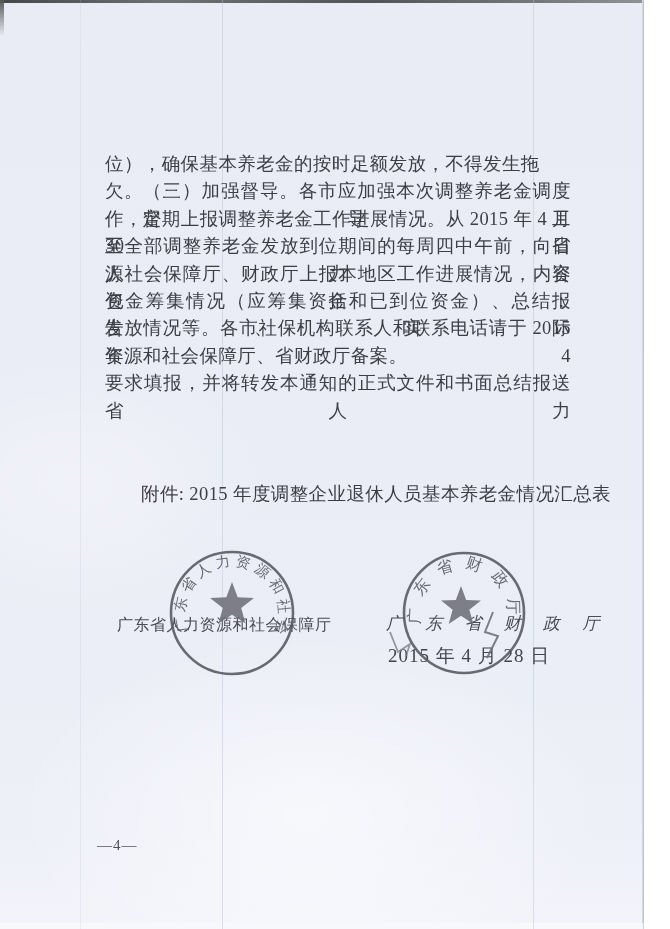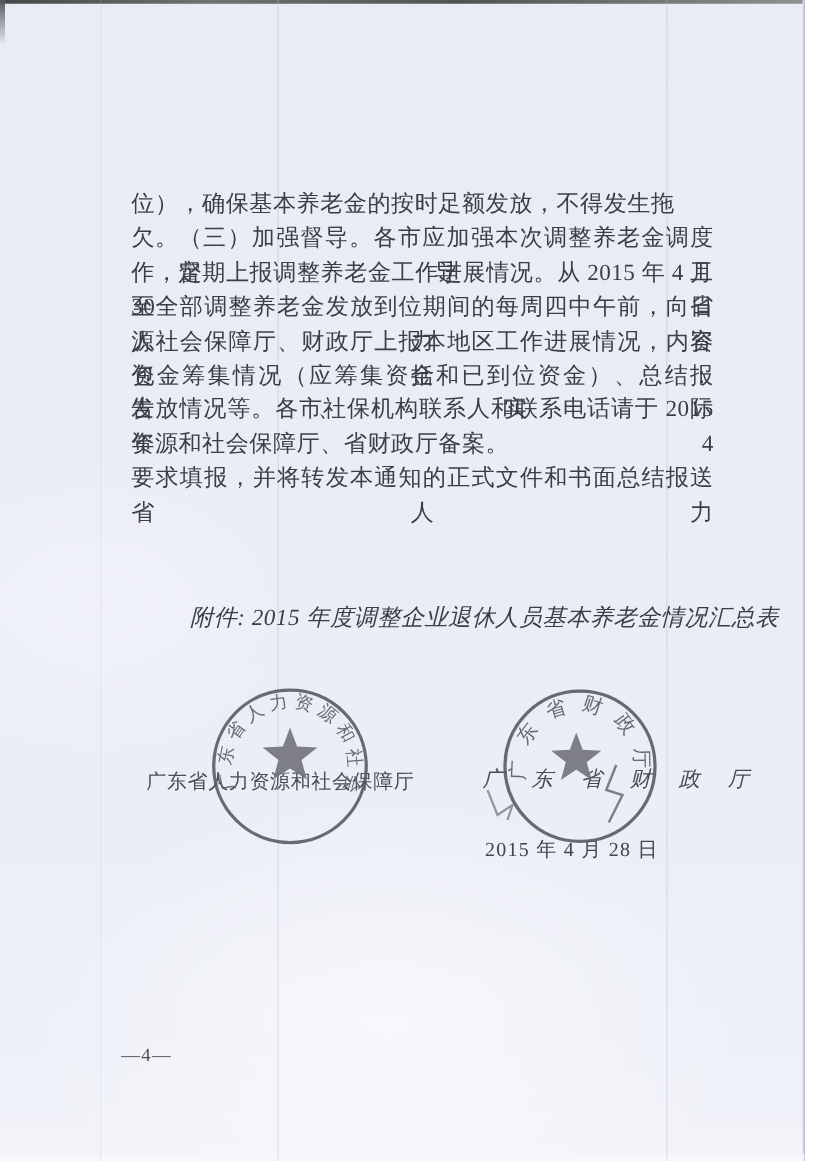--- a/index.html
+++ b/index.html
@@ -28,28 +28,28 @@
   .streak.s4 { left: 643px; background: rgba(176,182,206,0.6); }
 
   
   .text-block { position: absolute; left: 105px; top: 151px; width: 466px;
     color: #3c3d45; font-size: 18.5px; line-height: 27.4px; letter-spacing: 0.4px; }
   .line { height: 27.4px; }
   .line.fill { text-align: justify; text-align-last: justify; }
   .line.indent { padding-left: 38px; }
   .line .b { font-weight: 400; }
 
-  .attachment { position: absolute; left: 152px; top: 481px; color: #3c3d45;
-    font-size: 18.5px; letter-spacing: 0.4px; white-space: nowrap; font-style: italic; }
+  .attachment { position: absolute; left: 141px; top: 481px; color: #3c3d45;
+    font-size: 18.5px; letter-spacing: 0.4px; white-space: nowrap; }
 
   
   .sig { position: absolute; color: #4a4b54; white-space: nowrap; }
   .sig-left  { left: 117px; top: 615px; font-size: 16px; letter-spacing: 0.5px; }
   .sig-right { left: 386px; top: 612px; font-size: 17px; letter-spacing: 9px; font-style: italic; }
-  .sig-date  { left: 388px; top: 670px; font-size: 16px; letter-spacing: 1px; color: #43444d; }
+  .sig-date  { left: 388px; top: 643px; font-size: 19px; letter-spacing: 1px; color: #43444d; }
 
   .page-number { position: absolute; left: 97px; top: 837px; color: #4e4f58;
     font-size: 15px; letter-spacing: 1px; }
 
   
   .seal { position: absolute; opacity: 0.88; }
   .seal-left  { left: 166px; top: 547px; width: 132px; height: 132px; }
   .seal-right { left: 401px; top: 550px; width: 126px; height: 126px; }
   .seal svg { overflow: visible; }
   .seal-mark { position: absolute; left: 386px; top: 626px; opacity: 0.75; }

